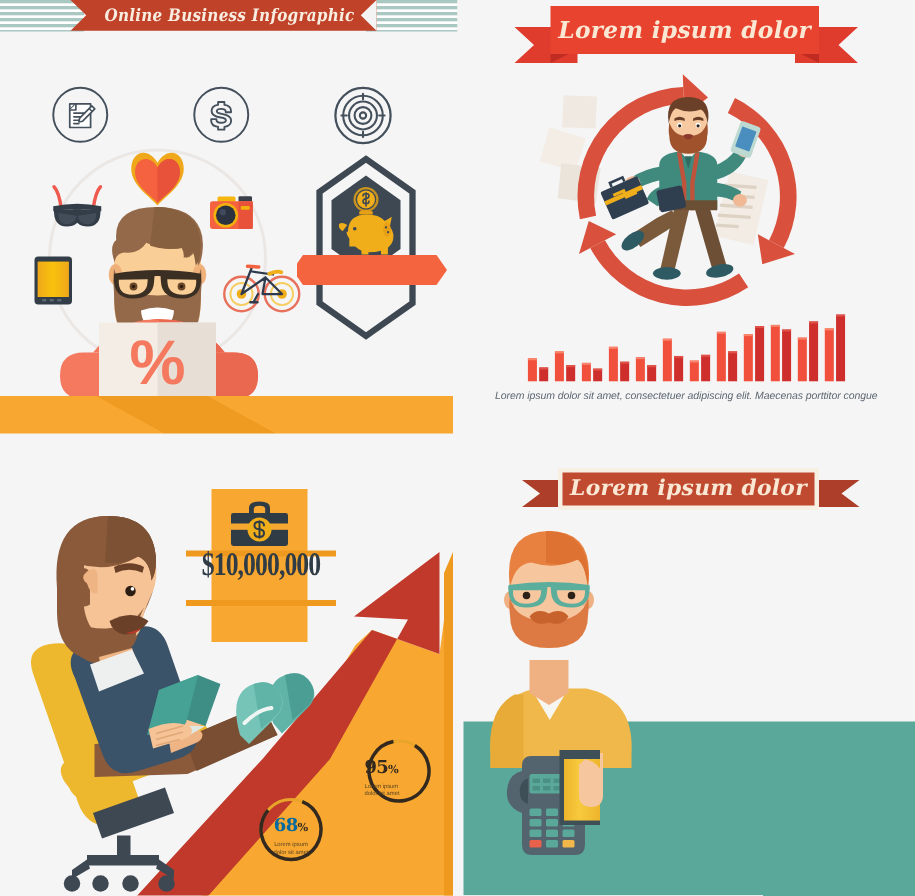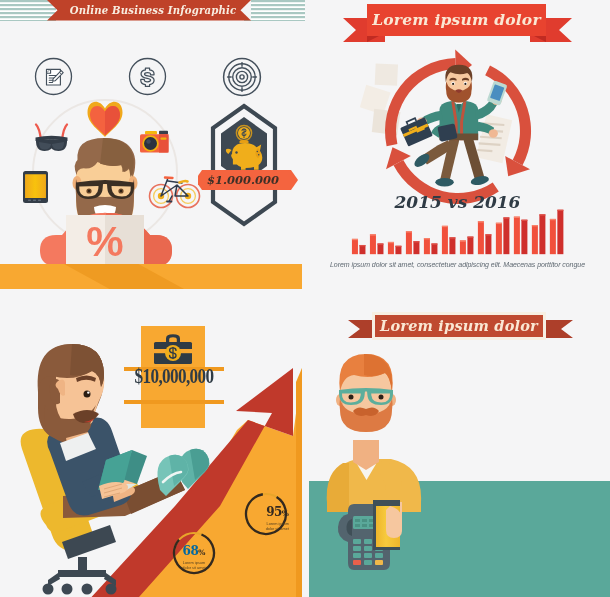--- a/index.html
+++ b/index.html
@@ -182,21 +182,20 @@
         <path d="M34 54.5 q0-11.5 13-11.5 q7.5 0 11.6 4.3 l4.6-2.8 l-1.3 6.6 q2.4 3 2.4 6.4 q0 4.6-3.7 7.6 l0 4.6 l-4.6 0 l0-2.6 q-3.4 1-8.4 1 l0 1.6 l-4.6 0 l0-2.6 q-2.4-1-4.2-2.7 l-3.9 0 l0-5.2 q-1.9-2.2-1.9-4.7 Z" fill="#f0ae1b"></path>
         <path d="M33.5 50 q-3.4-2.2-5.4-.7 q-.9 2.8 2.3 4.8 Z" fill="#f0ae1b"></path>
         <circle cx="38.5" cy="52.5" r="1.2" fill="#3d4852"></circle>
         <path d="M60 48 q2.6 2 2.6 5.1 q0 3.1-2.6 5.1 q-2.6-2-2.6-5.1 q0-3.1 2.6-5.1 Z" fill="#e79f15"></path>
         <circle cx="59.3" cy="51.6" r=".75" fill="#3d4852"></circle>
           <circle cx="60.7" cy="54.8" r=".75" fill="#3d4852"></circle>
       </g>
 
       <path d="M4 70 L93 70 L100 80 L93 90 L4 90 L-3 80 Z" fill="#f4643f"></path>
     </svg>
-    <div class="abs" style="left:200px;top:170px;width:86px;height:20px;line-height:20px;text-align:center;font-size:11.5px;color:#3d3028;font-family:'DejaVu Serif',serif;font-style:italic;font-weight:bold;">$1.000.000</div>
 
     <div class="abs" style="left:0;top:264px;width:302px;height:25px;background:#f8a831;"></div>
     <div class="abs" style="left:64px;top:264px;width:120px;height:25px;background:#ef9b22;clip-path:polygon(0 0,62% 0,100% 100%,38% 100%);"></div>
   </div>
 
   <div class="abs" style="left:305px;top:0;width:305px;height:292px;">
 
     <svg class="abs" style="left:30px;top:0;" width="275" height="48" viewBox="0 0 275 48">
       <path d="M8 18 L50 18 L50 42 L8 42 L21 30 Z" fill="#e03c2e"></path>
       <path d="M237 18 L195 18 L195 42 L237 42 L224 30 Z" fill="#e03c2e"></path>
@@ -289,21 +288,20 @@
         <path d="M157.8 69 q4.2-2.6 8.2 0 l0 2.1 q-4.2-1.7-8.2 0 Z"></path>
       </g>
       <circle cx="147.2" cy="74.5" r="2" fill="#fff"></circle>
           <circle cx="147.2" cy="74.9" r="1.25" fill="#2b2118"></circle>
       <circle cx="161.8" cy="74.5" r="2" fill="#fff"></circle>
           <circle cx="161.8" cy="74.9" r="1.25" fill="#2b2118"></circle>
       <path d="M150 82.5 q4-2.3 8 0 q-1.6 3.2-4 3.2 q-2.4 0-4-3.2 Z" fill="#8f3a2e"></path>
       </g>
     </svg>
 
-    <div class="abs" style="left:0;top:192px;width:305px;text-align:center;font-family:'DejaVu Serif',serif;font-style:italic;font-weight:bold;font-size:17px;color:#2f3b45;">2015 vs 2016</div>
 
     <svg class="abs" style="left:46px;top:208px;" width="230" height="52" viewBox="0 0 245 55">
       <g id="bars">
           <rect x="1.00" y="32.67" width="6.4" height="16.33" fill="#f1503c"></rect>
           <rect x="1.00" y="32.67" width="6.4" height="1.4" fill="#f9856d"></rect>
           <rect x="9.00" y="39.20" width="6.4" height="9.80" fill="#cf2f2c"></rect>
           <rect x="9.00" y="39.20" width="6.4" height="1.4" fill="#e05148"></rect>
           <rect x="20.17" y="27.77" width="6.4" height="21.23" fill="#f1503c"></rect>
           <rect x="20.17" y="27.77" width="6.4" height="1.4" fill="#f9856d"></rect>
           <rect x="28.17" y="37.57" width="6.4" height="11.43" fill="#cf2f2c"></rect>
@@ -458,21 +456,21 @@
 
       <path d="M66 128 l22-6 l5 14 l-24 8 Z" fill="#efb484"></path>
 
       <path d="M60 133 l28-10 l8 16 l-30 12 Z" fill="#eef0f0"></path>
     </svg>
 
     <svg class="abs" style="left:243px;top:181px;" width="46" height="46" viewBox="0 0 46 46">
       <circle cx="23" cy="23" r="20" fill="none" stroke="#e8a52a" stroke-width="2"></circle>
       <circle cx="23" cy="23" r="20" fill="none" stroke="#33291f" stroke-width="2.3" stroke-dasharray="110.6 125.7" transform="rotate(-58 23 23)"></circle>
     </svg>
-    <div class="abs" style="left:243px;top:192px;width:46px;text-align:right;">
+    <div class="abs" style="left:243px;top:192px;width:46px;text-align:left;">
       <span style="font-family:'DejaVu Serif',serif;font-weight:bold;font-size:12px;color:#33291f;letter-spacing:-.5px;">95</span><span style="font-family:'DejaVu Serif',serif;font-weight:bold;font-size:7.5px;color:#33291f;">%</span>
       <div style="font-family:'Liberation Sans',sans-serif;font-size:3.9px;color:#594321;line-height:5px;margin-top:.5px;white-space:pre-line;">Lorem ipsum
 dolor sit amet</div>
     </div>
 
     <svg class="abs" style="left:171px;top:220px;" width="46" height="46" viewBox="0 0 46 46">
       <circle cx="23" cy="23" r="20" fill="none" stroke="#e8a52a" stroke-width="2"></circle>
       <circle cx="23" cy="23" r="20" fill="none" stroke="#33291f" stroke-width="2.3" stroke-dasharray="100.5 125.7" transform="rotate(-68 23 23)"></circle>
     </svg>
     <div class="abs" style="left:171px;top:231px;width:46px;text-align:center;">

